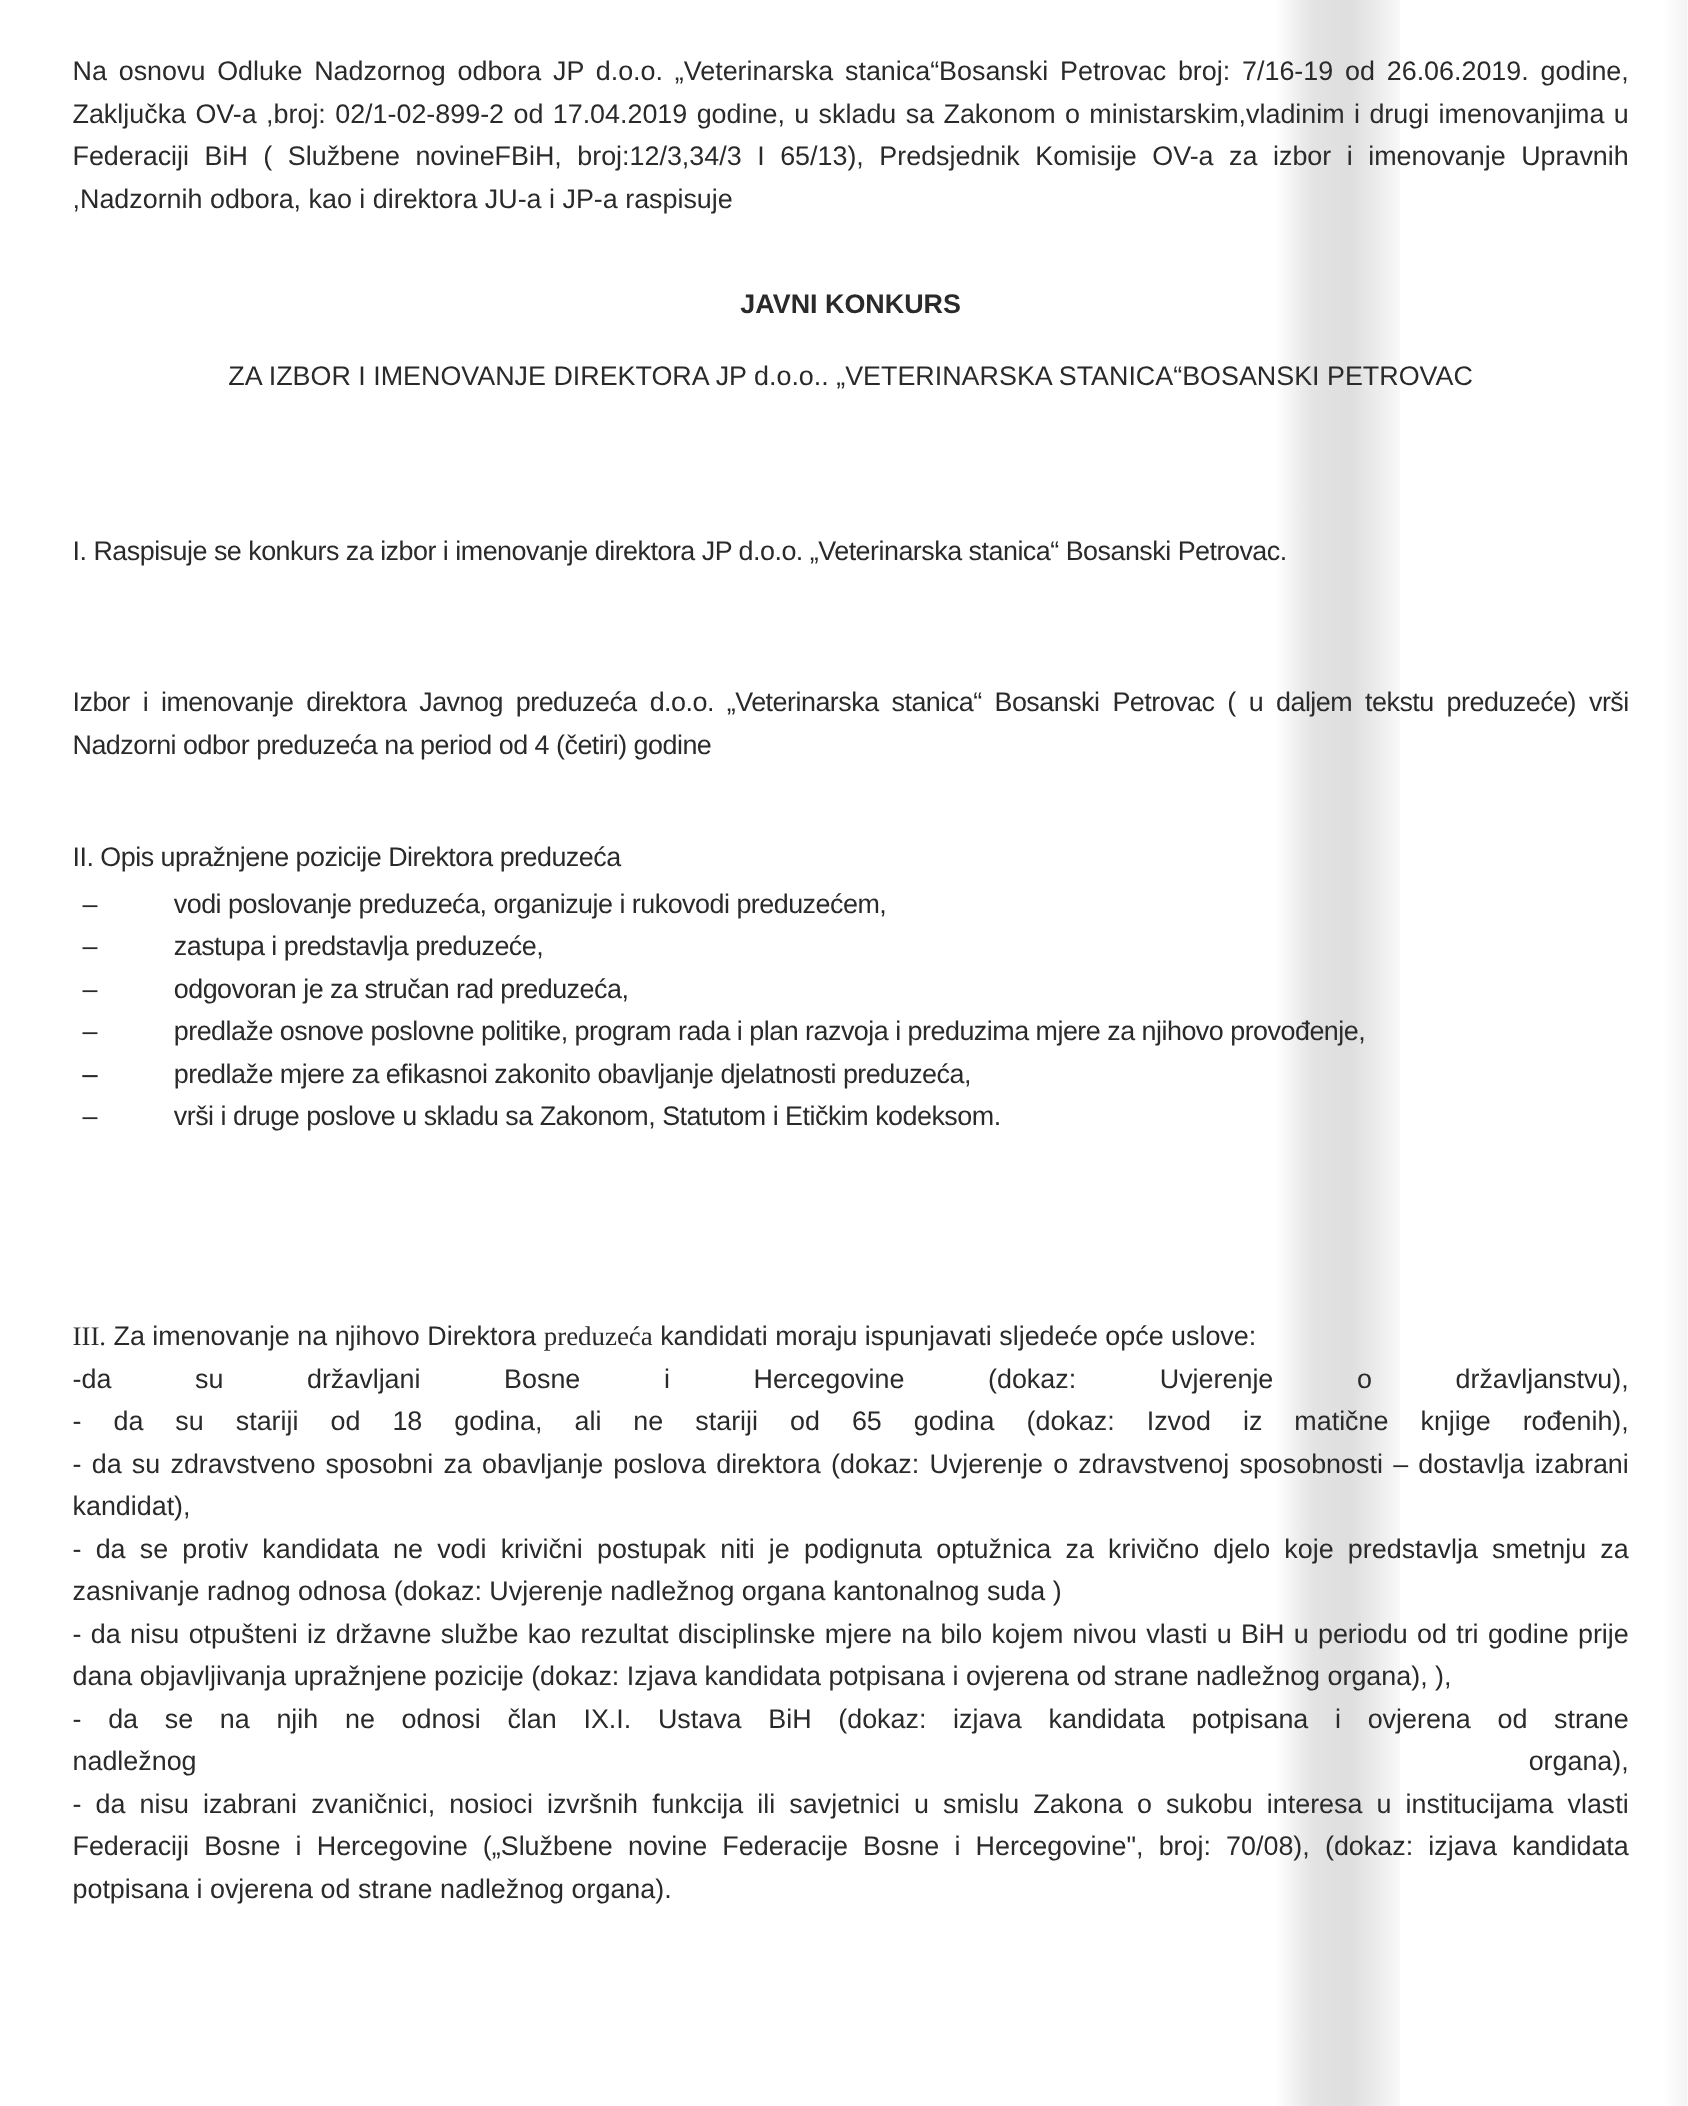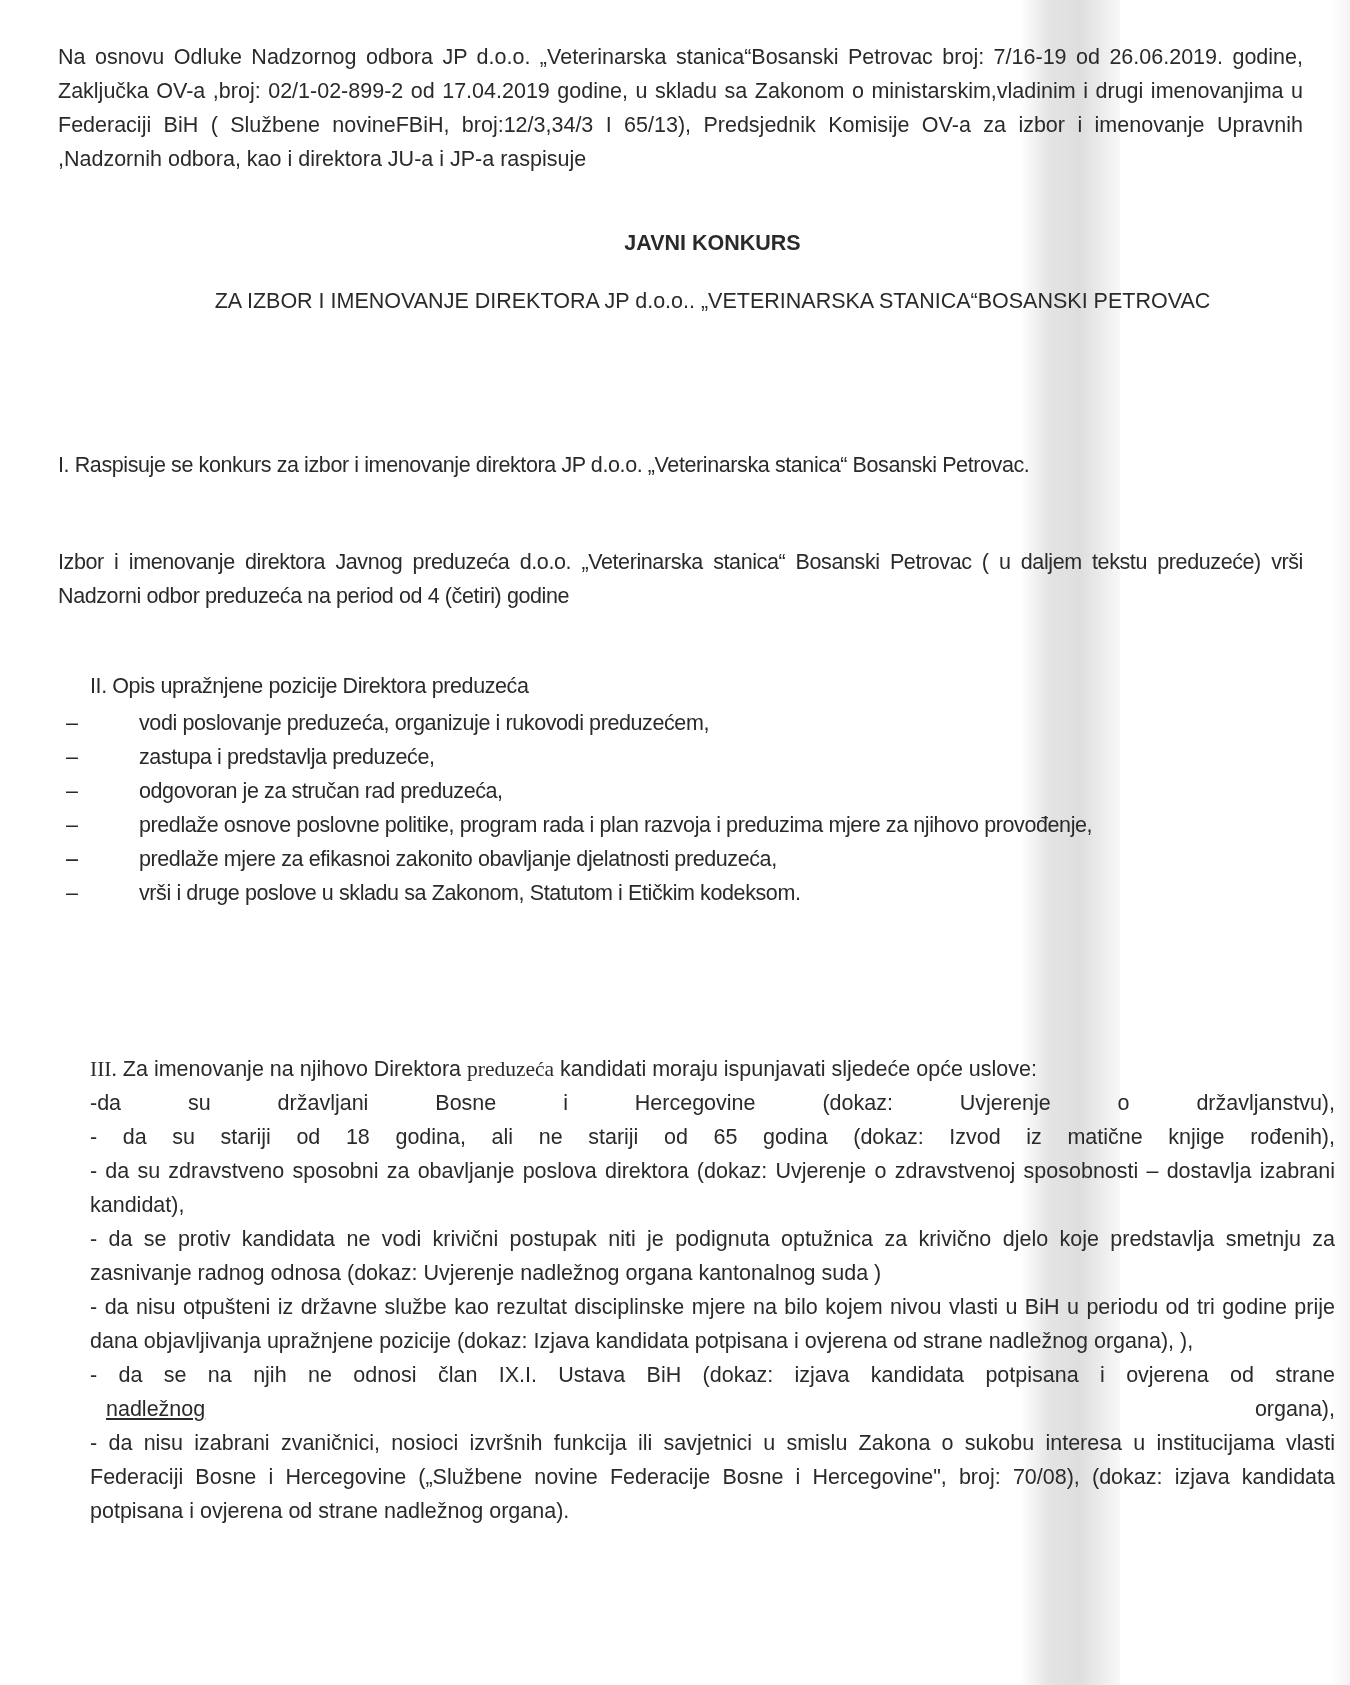--- a/index.html
+++ b/index.html
@@ -18,21 +18,21 @@
   }
   .scan-edge {
     position: absolute; top: 0; bottom: 0; right: 0; width: 20px;
     background: linear-gradient(90deg, rgba(255,255,255,0), rgba(235,235,235,0.6));
     pointer-events: none;
   }
   .page { position: absolute; left: 58px; top: 0; width: 1245px; }
   .para {
     position: absolute; left: 0; width: 1245px;
     font-size: 21.5px; line-height: 34px;
-    text-align: justify; text-align-last: left; margin-left: 32px;
+    text-align: justify; text-align-last: left;
   }
   .cond { font-stretch: condensed; letter-spacing: -0.4px; }
   .center { text-align: center; text-align-last: center; }
   .title { font-weight: bold; }
   .duties { list-style: none; margin: 0; padding: 0; }
   .duties li { position: relative; padding-left: 83px; }
   .duties li .dash { position: absolute; left: 10px; top: 0; }
   .just-last { text-align-last: justify; }
   .serif { font-family: "Liberation Serif", "DejaVu Serif", serif; }
 </style>
@@ -43,21 +43,21 @@
 <div class="scan-edge"></div>
 
 <div class="page">
 
   <p class="para" style="top:40px; margin:0;">Na osnovu Odluke Nadzornog odbora JP d.o.o. „Veterinarska stanica“Bosanski Petrovac broj: 7/16-19 od 26.06.2019. godine, Zaključka OV-a ,broj: 02/1-02-899-2 od 17.04.2019 godine, u skladu sa Zakonom o ministarskim,vladinim i drugi imenovanjima u Federaciji BiH ( Službene novineFBiH, broj:12/3,34/3 I 65/13), Predsjednik Komisije OV-a za izbor i imenovanje Upravnih ,Nadzornih odbora, kao i direktora JU-a i JP-a raspisuje</p>
 
   <div class="para center title" style="top:226px;">JAVNI  KONKURS</div>
 
   <div class="para center" style="top:284px; padding:0 30px; box-sizing:border-box;">ZA IZBOR I IMENOVANJE DIREKTORA JP d.o.o.. „VETERINARSKA STANICA“BOSANSKI PETROVAC</div>
 
-  <p class="para cond" style="top:448px; margin:0; width:1180px;">I. Raspisuje se konkurs za izbor i imenovanje direktora  JP d.o.o. „Veterinarska stanica“ Bosanski Petrovac.</p>
+  <p class="para cond" style="top:424px; margin:0; width:1180px;">I. Raspisuje se konkurs za izbor i imenovanje direktora  JP d.o.o. „Veterinarska stanica“ Bosanski Petrovac.</p>
 
   <p class="para cond" style="top:545px; margin:0;">Izbor i imenovanje direktora Javnog preduzeća d.o.o. „Veterinarska stanica“ Bosanski Petrovac ( u daljem tekstu preduzeće) vrši Nadzorni odbor preduzeća na period od 4 (četiri) godine</p>
 
   <div class="para cond" style="top:669px;">II. Opis upražnjene pozicije Direktora preduzeća</div>
 
   <ul class="para cond duties" style="top:706px; left:-2px; width:1220px;">
     <li><span class="dash">–</span><span> vodi poslovanje preduzeća, organizuje i rukovodi preduzećem,</span></li>
     <li><span class="dash">–</span><span>zastupa i predstavlja preduzeće,</span></li>
     <li><span class="dash">–</span><span>odgovoran je za stručan rad preduzeća,</span></li>
     <li style="text-align:justify;"><span class="dash">–</span><span>predlaže osnove poslovne politike, program rada i plan razvoja i preduzima mjere za njihovo provođenje,</span></li>
@@ -68,19 +68,19 @@
 
   <div class="para" style="top:1052px;">
     <div><span class="serif">III.</span><span> Za imenovanje na njihovo Direktora </span><span class="serif">preduzeća</span><span> kandidati moraju ispunjavati sljedeće opće uslove:</span></div>
     <div class="just-last">-da su državljani Bosne i Hercegovine (dokaz: Uvjerenje o državljanstvu),</div>
     <div class="just-last">- da su stariji od 18 godina, ali ne stariji od 65 godina (dokaz: Izvod iz matične knjige rođenih),</div>
     <div class="just-last">- da su zdravstveno sposobni za obavljanje poslova direktora (dokaz: Uvjerenje o zdravstvenoj sposobnosti – dostavlja izabrani kandidat),</div>
     <div>- da se protiv kandidata ne vodi krivični postupak niti je podignuta optužnica za krivično djelo koje predstavlja smetnju za zasnivanje radnog odnosa (dokaz: Uvjerenje nadležnog organa kantonalnog suda )</div>
     <div>- da nisu otpušteni iz državne službe kao rezultat disciplinske mjere na bilo kojem nivou vlasti u BiH u periodu od tri godine prije dana objavljivanja upražnjene pozicije (dokaz:  Izjava kandidata potpisana i ovjerena od strane nadležnog organa),  ),</div>
     <div class="just-last">- da se na njih ne odnosi član IX.I. Ustava BiH (dokaz: izjava kandidata potpisana i ovjerena od strane</div>
     <div style="position:relative; height:34px;">
-      <span style="position:absolute; left:16px;text-decoration:underline;">nadležnog</span>
+      <span style="position:absolute; left:0;">nadležnog</span>
       <span style="position:absolute; right:0;">organa),</span>
     </div>
     <div>- da nisu izabrani zvaničnici, nosioci izvršnih funkcija ili savjetnici u smislu Zakona o sukobu interesa u institucijama vlasti Federaciji Bosne i Hercegovine („Službene novine Federacije Bosne i Hercegovine", broj: 70/08), (dokaz: izjava kandidata potpisana i ovjerena od strane nadležnog organa).</div>
   </div>
 
 </div>
 
 </body></html>

